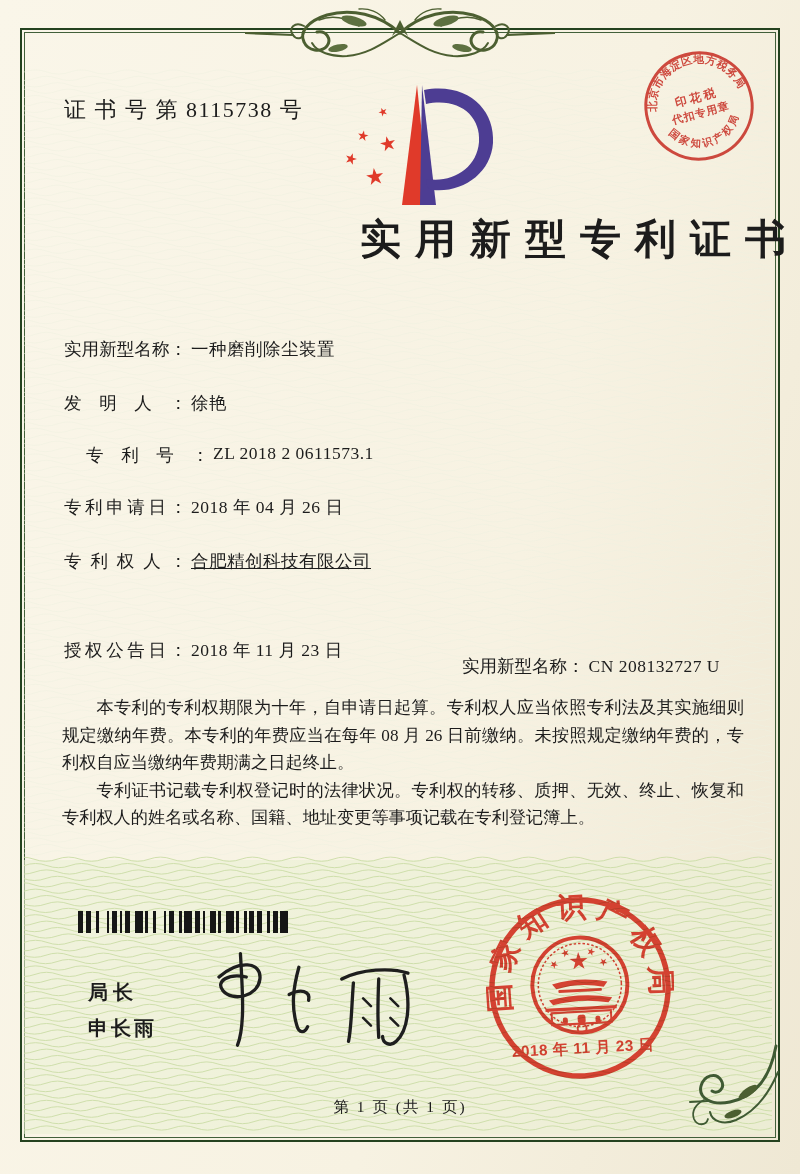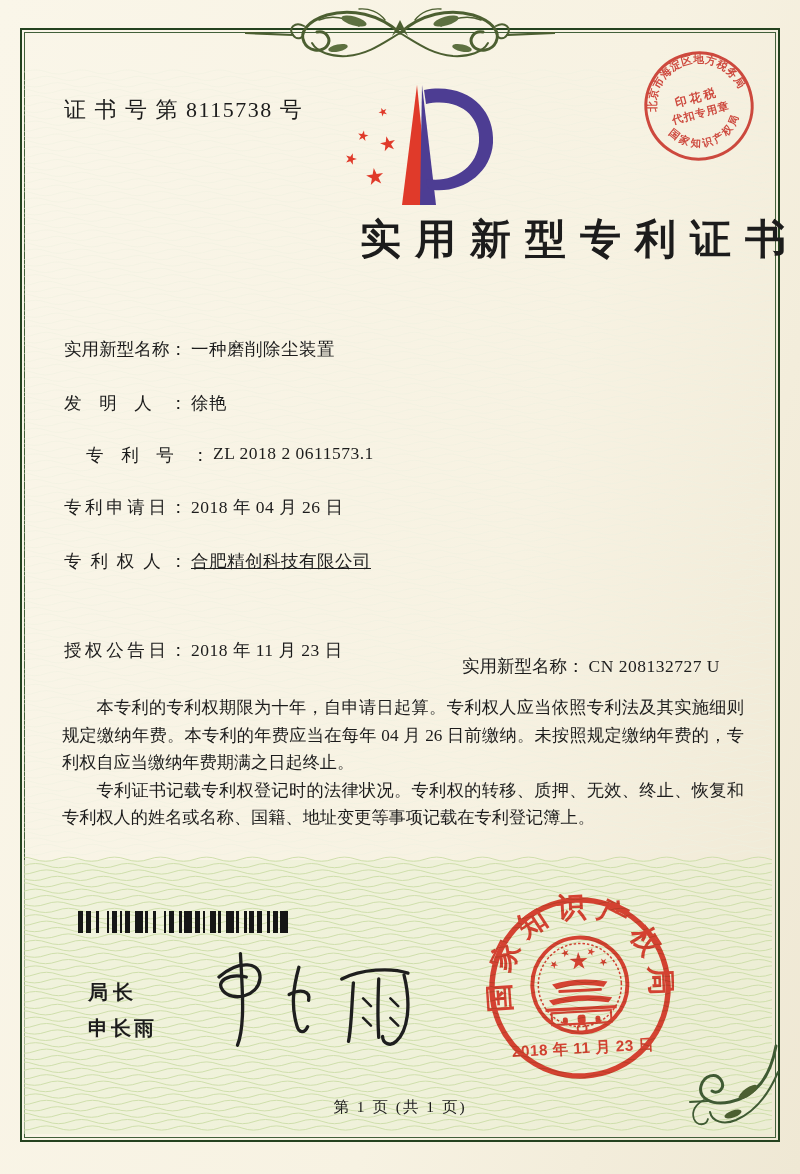--- a/index.html
+++ b/index.html
@@ -290,21 +290,21 @@
     <span class="flabel">专利权人：</span><span class="fvalue">合肥精创科技有限公司</span>
   </div>
   <div class="abs frow" style="top:638px;">
     <span class="flabel">授权公告日：</span><span class="fvalue">2018 年 11 月 23 日</span>
   </div>
   <div class="abs grantrow">
     <span>实用新型名称：</span><span class="fvalue">CN 208132727 U</span>
   </div>
 
   <div class="abs paras">
-    <p>本专利的专利权期限为十年，自申请日起算。专利权人应当依照专利法及其实施细则规定缴纳年费。本专利的年费应当在每年 04 月 26 日前缴纳。未按照规定缴纳年费的，专利权自应当缴纳年费期满之日起终止。</p>
+    <p>本专利的专利权期限为十年，自申请日起算。专利权人应当依照专利法及其实施细则规定缴纳年费。本专利的年费应当在每年 08 月 26 日前缴纳。未按照规定缴纳年费的，专利权自应当缴纳年费期满之日起终止。</p>
     <p>专利证书记载专利权登记时的法律状况。专利权的转移、质押、无效、终止、恢复和专利权人的姓名或名称、国籍、地址变更等事项记载在专利登记簿上。</p>
   </div>
 
   <div class="abs barcode" id="barcode"><span style="display:inline-block;height:22px;width:5.2px;background:#161616"></span><span style="display:inline-block;height:22px;width:2.6px;background:transparent"></span><span style="display:inline-block;height:22px;width:5.2px;background:#161616"></span><span style="display:inline-block;height:22px;width:5.2px;background:transparent"></span><span style="display:inline-block;height:22px;width:2.6px;background:#161616"></span><span style="display:inline-block;height:22px;width:7.800000000000001px;background:transparent"></span><span style="display:inline-block;height:22px;width:2.6px;background:#161616"></span><span style="display:inline-block;height:22px;width:2.6px;background:transparent"></span><span style="display:inline-block;height:22px;width:5.2px;background:#161616"></span><span style="display:inline-block;height:22px;width:2.6px;background:transparent"></span><span style="display:inline-block;height:22px;width:2.6px;background:#161616"></span><span style="display:inline-block;height:22px;width:2.6px;background:transparent"></span><span style="display:inline-block;height:22px;width:5.2px;background:#161616"></span><span style="display:inline-block;height:22px;width:5.2px;background:transparent"></span><span style="display:inline-block;height:22px;width:7.800000000000001px;background:#161616"></span><span style="display:inline-block;height:22px;width:2.6px;background:transparent"></span><span style="display:inline-block;height:22px;width:2.6px;background:#161616"></span><span style="display:inline-block;height:22px;width:5.2px;background:transparent"></span><span style="display:inline-block;height:22px;width:2.6px;background:#161616"></span><span style="display:inline-block;height:22px;width:7.800000000000001px;background:transparent"></span><span style="display:inline-block;height:22px;width:2.6px;background:#161616"></span><span style="display:inline-block;height:22px;width:2.6px;background:transparent"></span><span style="display:inline-block;height:22px;width:5.2px;background:#161616"></span><span style="display:inline-block;height:22px;width:5.2px;background:transparent"></span><span style="display:inline-block;height:22px;width:2.6px;background:#161616"></span><span style="display:inline-block;height:22px;width:2.6px;background:transparent"></span><span style="display:inline-block;height:22px;width:7.800000000000001px;background:#161616"></span><span style="display:inline-block;height:22px;width:2.6px;background:transparent"></span><span style="display:inline-block;height:22px;width:5.2px;background:#161616"></span><span style="display:inline-block;height:22px;width:2.6px;background:transparent"></span><span style="display:inline-block;height:22px;width:2.6px;background:#161616"></span><span style="display:inline-block;height:22px;width:5.2px;background:transparent"></span><span style="display:inline-block;height:22px;width:5.2px;background:#161616"></span><span style="display:inline-block;height:22px;width:2.6px;background:transparent"></span><span style="display:inline-block;height:22px;width:2.6px;background:#161616"></span><span style="display:inline-block;height:22px;width:5.2px;background:transparent"></span><span style="display:inline-block;height:22px;width:7.800000000000001px;background:#161616"></span><span style="display:inline-block;height:22px;width:2.6px;background:transparent"></span><span style="display:inline-block;height:22px;width:2.6px;background:#161616"></span><span style="display:inline-block;height:22px;width:5.2px;background:transparent"></span><span style="display:inline-block;height:22px;width:2.6px;background:#161616"></span><span style="display:inline-block;height:22px;width:2.6px;background:transparent"></span><span style="display:inline-block;height:22px;width:5.2px;background:#161616"></span><span style="display:inline-block;height:22px;width:2.6px;background:transparent"></span><span style="display:inline-block;height:22px;width:5.2px;background:#161616"></span><span style="display:inline-block;height:22px;width:5.2px;background:transparent"></span><span style="display:inline-block;height:22px;width:2.6px;background:#161616"></span><span style="display:inline-block;height:22px;width:2.6px;background:transparent"></span><span style="display:inline-block;height:22px;width:5.2px;background:#161616"></span><span style="display:inline-block;height:22px;width:2.6px;background:transparent"></span><span style="display:inline-block;height:22px;width:7.800000000000001px;background:#161616"></span><span style="display:inline-block;height:22px;width:2.6px;background:transparent"></span></div>
 
   <div class="abs official" style="top:979px;">局长</div>
   <div class="abs official" style="top:1015px;letter-spacing:3px;">申长雨</div>
 
   <svg class="abs" style="left:205px;top:940px;" width="215" height="112" viewBox="0 0 220 115">
     <g fill="none" stroke="#1e1e1e" stroke-width="3.4" stroke-linecap="round">

